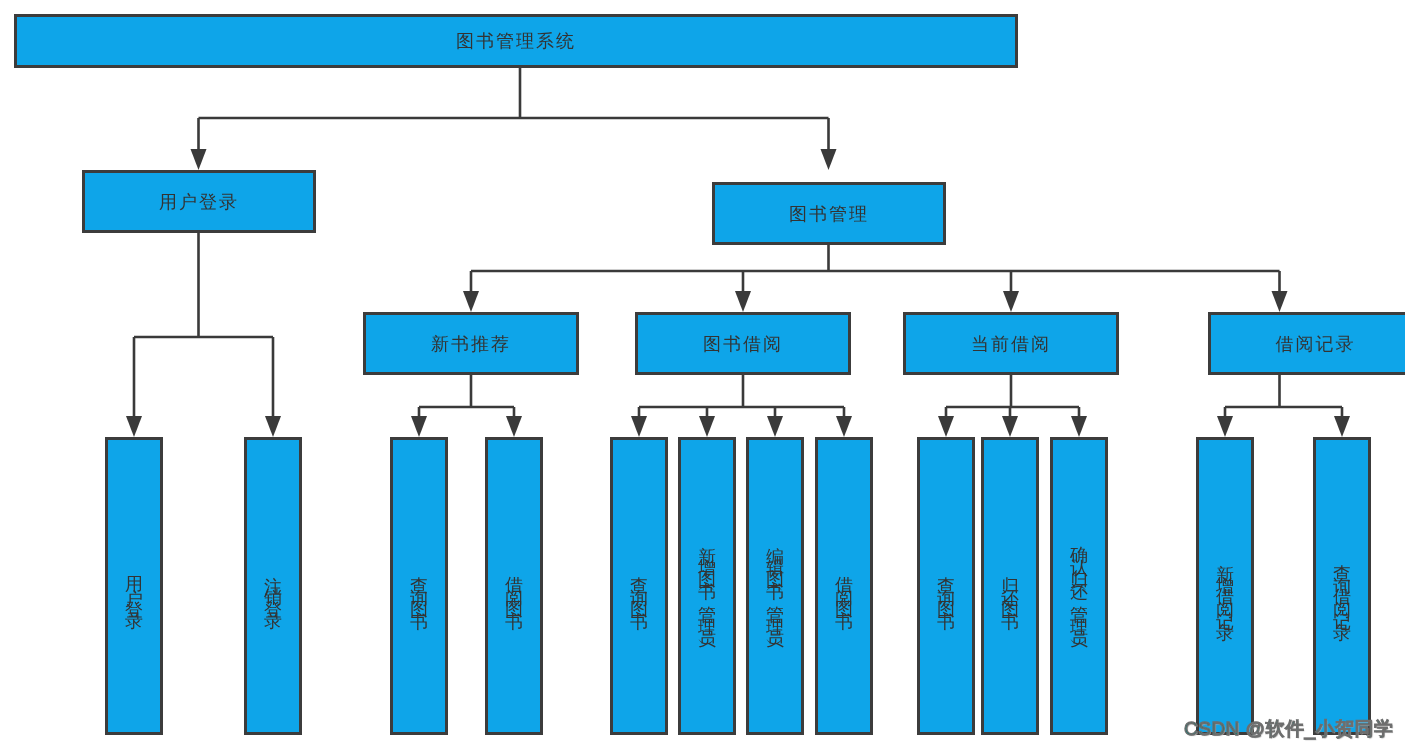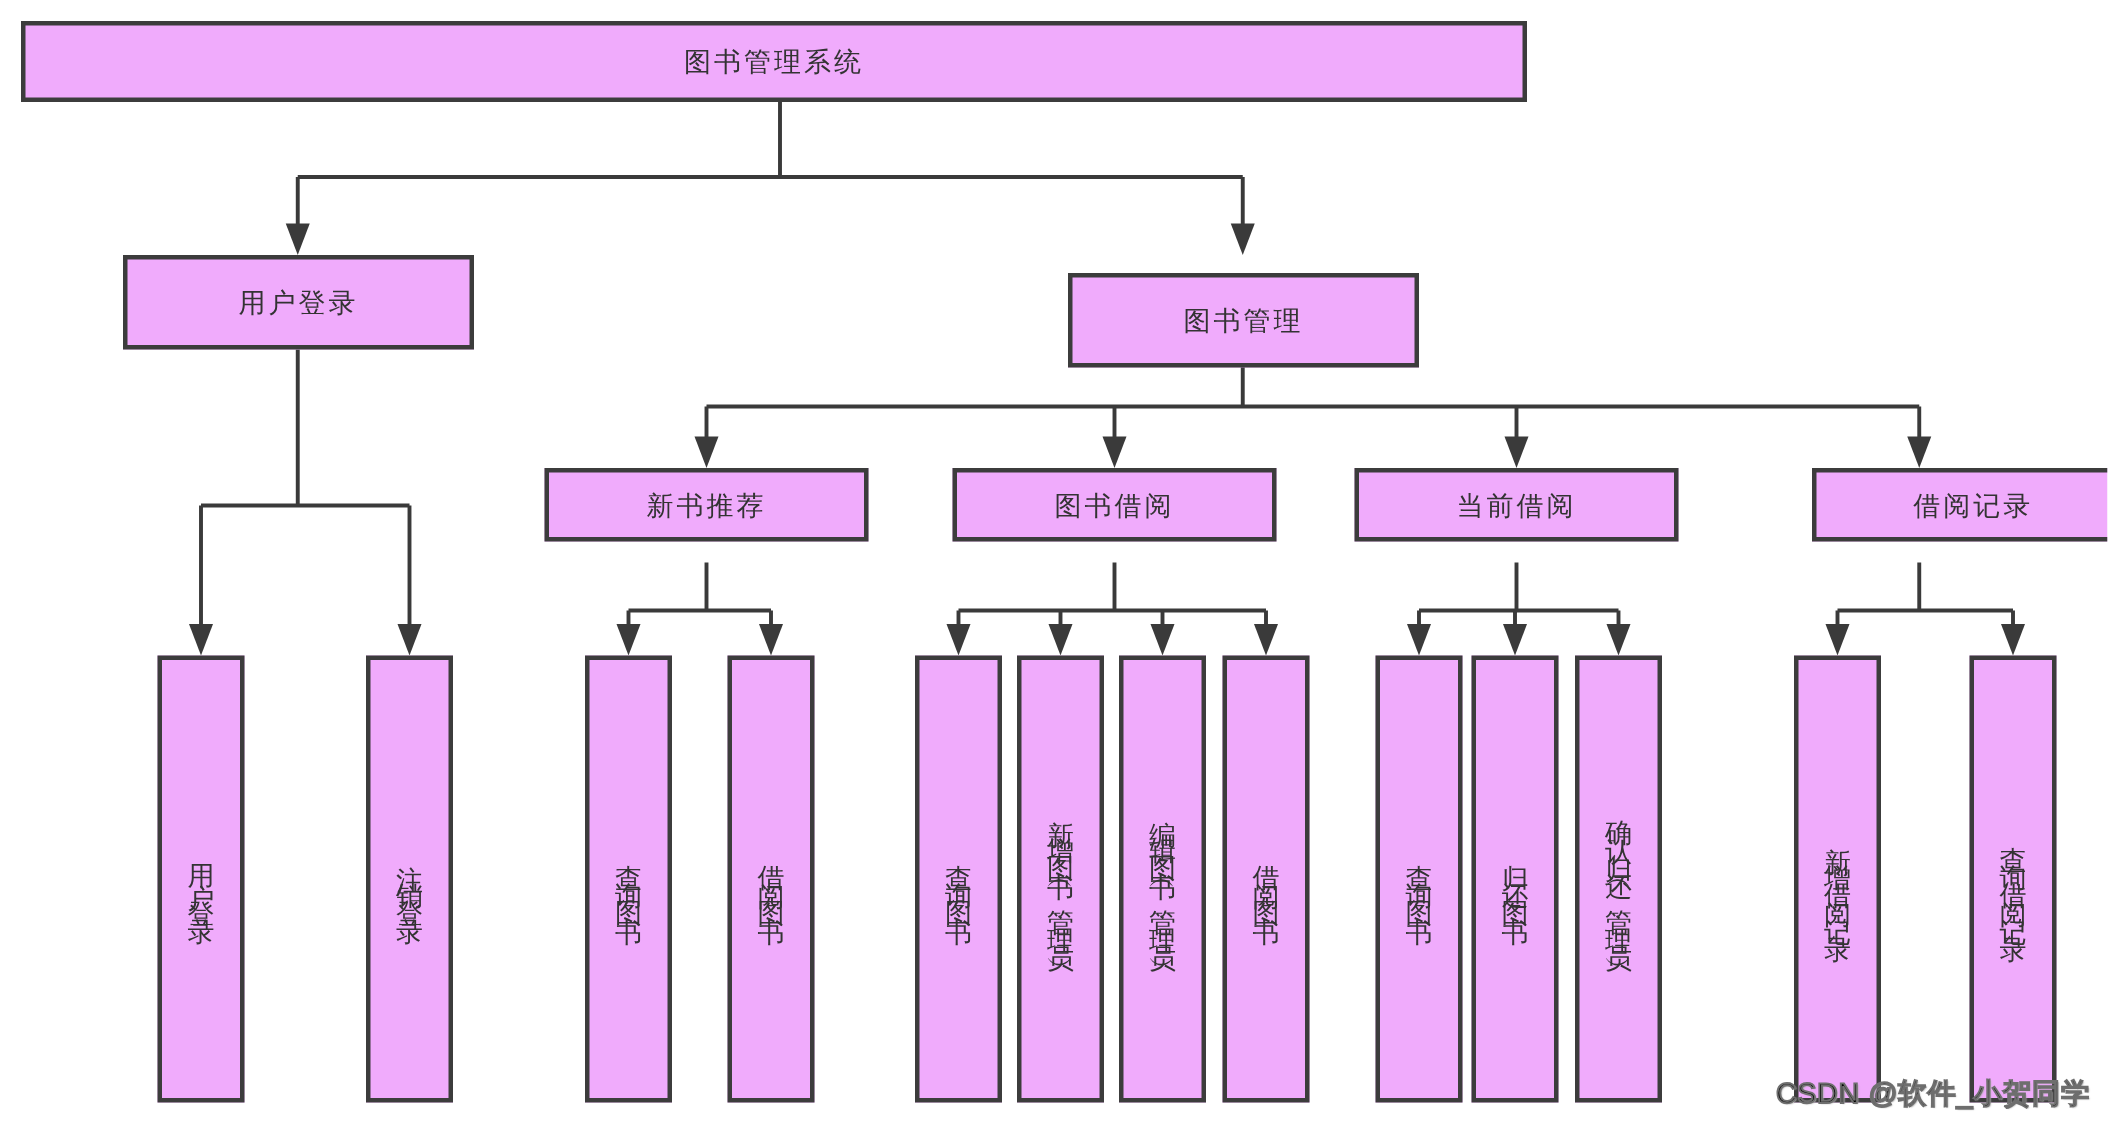--- a/index.html
+++ b/index.html
@@ -20,54 +20,54 @@
     left: 0;
     top: 0;
     width: 1405px;
     height: 747px;
     pointer-events: none;
   }
   .box {
     position: absolute;
     box-sizing: border-box;
     border: 3px solid #3c3c3c;
-    background: #f0abfc;
+    background: #0ea5e9;
     display: flex;
     align-items: center;
     justify-content: center;
     color: #333333;
     z-index: 2;
   }
   .h-label {
     font-size: 18px;
     letter-spacing: 2px;
     white-space: nowrap;
   }
   .root-box {
     left: 14px; top: 14px; width: 1004px; height: 54px;
     border-width: 3.5px;
   }
   .lvl2 { top: 170px; width: 234px; height: 63px; }
-  .lvl3 { top: 312px; width: 216px; height: 49px; }
+  .lvl3 { top: 312px; width: 216px; height: 63px; }
   .leaf {
     top: 437px; width: 58px; height: 298px;
     writing-mode: vertical-rl;
     font-size: 18px;
     letter-spacing: 12px;
     line-height: 1;
     white-space: nowrap;
   }
   .watermark {
     position: absolute;
     left: 1184px;
     top: 716px;
     font-size: 19px;
     letter-spacing: 0.5px;
     white-space: nowrap;
-    color: #000000;
+    color: #0f766e;
     -webkit-text-stroke: 1.3px #6e6e6e;
     text-shadow: 1px 1px 1px #a8a8a8;
     z-index: 3;
   }
   .line { stroke: #3a3a3a; stroke-width: 2.6; fill: none; }
   .arrow { fill: #3a3a3a; stroke: none; }
 </style>
 </head>
 <body>
 

